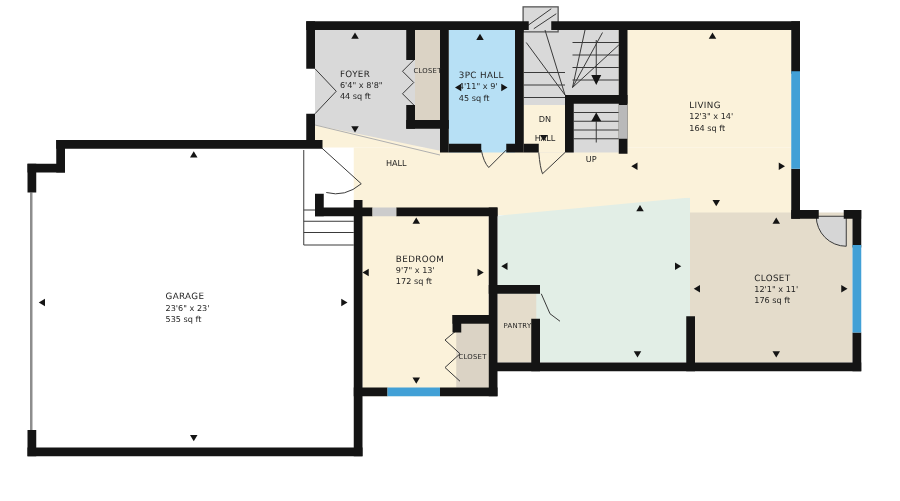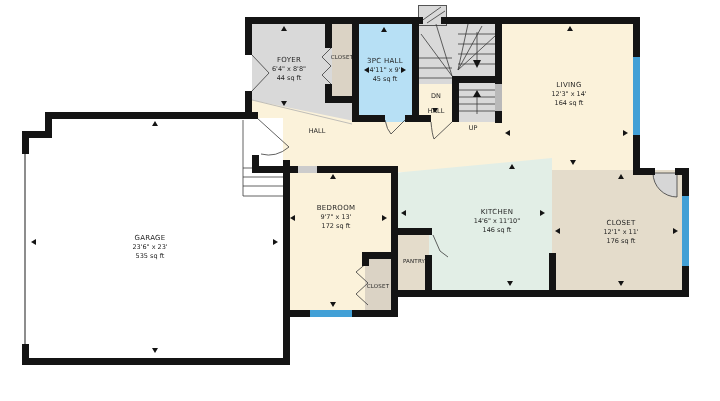--- a/index.html
+++ b/index.html
@@ -8,21 +8,21 @@
   .f{position:absolute;z-index:1}
   .f2{position:absolute;z-index:2}
   #ovl{position:absolute;left:0;top:0;z-index:3}
   .wall{position:absolute;background:var(--wall,#141414);z-index:4}
   .win{position:absolute;background:var(--window,#42a0d6);z-index:5}
   .ar{position:absolute;width:0;height:0;z-index:6}
   .ar-u{border-left:3px solid transparent;border-right:3px solid transparent;border-bottom:5px solid var(--wall,#141414)}
   .ar-d{border-left:3px solid transparent;border-right:3px solid transparent;border-top:5px solid var(--wall,#141414)}
   .ar-l{border-top:3px solid transparent;border-bottom:3px solid transparent;border-right:5px solid var(--wall,#141414)}
   .ar-r{border-top:3px solid transparent;border-bottom:3px solid transparent;border-left:5px solid var(--wall,#141414)}
-  .lbl{position:absolute;transform:translate(-50%,-50%);text-align:center;white-space:nowrap;
+  .lbl{position:absolute;transform:translate(-50%,-50%);white-space:nowrap;
        line-height:1.35;z-index:7}
   .nm{font-size:7px;letter-spacing:.3px}
   .dm{font-size:6.5px}
   .sm{font-size:5.5px;letter-spacing:.2px}
   .cream{background:var(--floor-cream,#fbf2da)}
   .gray{background:var(--floor-gray,#d9d9d9)}
   .blue{background:var(--floor-blue,#b7e0f5)}
   .mint{background:var(--floor-mint,#e2eee6)}
   .tan{background:var(--floor-tan,#e4dccb)}
   .clos{background:var(--floor-closet,#dbd3c5)}
@@ -115,25 +115,20 @@
   <div class="lbl" style="left:336px;top:217px">
     <div class="nm">BEDROOM</div>
     <div class="dm">9'7" x 13'</div>
     <div class="dm">172 sq ft</div>
   </div>
   <div class="lbl sm" style="left:378px;top:287px">
     <div>CLOSET</div>
   </div>
   <div class="lbl" style="left:414px;top:262px">
     <div class="sm">PANTRY</div>
-  </div>
-  <div class="lbl" style="left:497px;top:221px">
-    <div class="nm">KITCHEN</div>
-    <div class="dm">14'6" x 11'10"</div>
-    <div class="dm">146 sq ft</div>
   </div>
   <div class="lbl" style="left:621px;top:232px">
     <div class="nm">CLOSET</div>
     <div class="dm">12'1" x 11'</div>
     <div class="dm">176 sq ft</div>
   </div>
 <div class="wall" style="left: 245px; top: 17px; width: 178px; height: 7px;"></div>
     <div class="wall" style="left: 441px; top: 17px; width: 199px; height: 7px;"></div>
     <div class="wall" style="left: 245px; top: 17px; width: 7px; height: 38px;"></div>
     <div class="wall" style="left: 245px; top: 91px; width: 7px; height: 27px;"></div>

